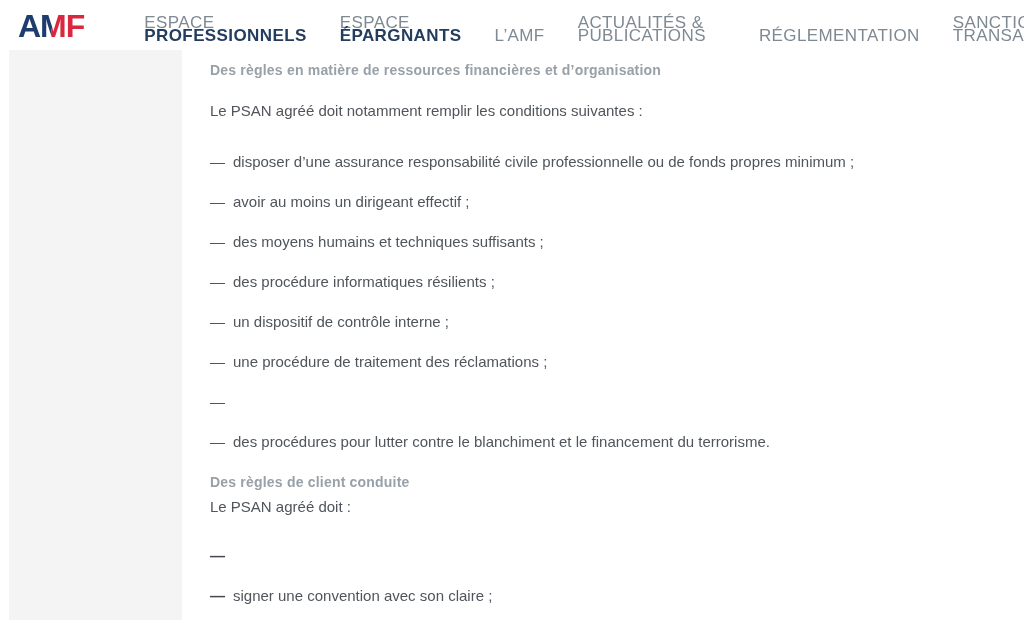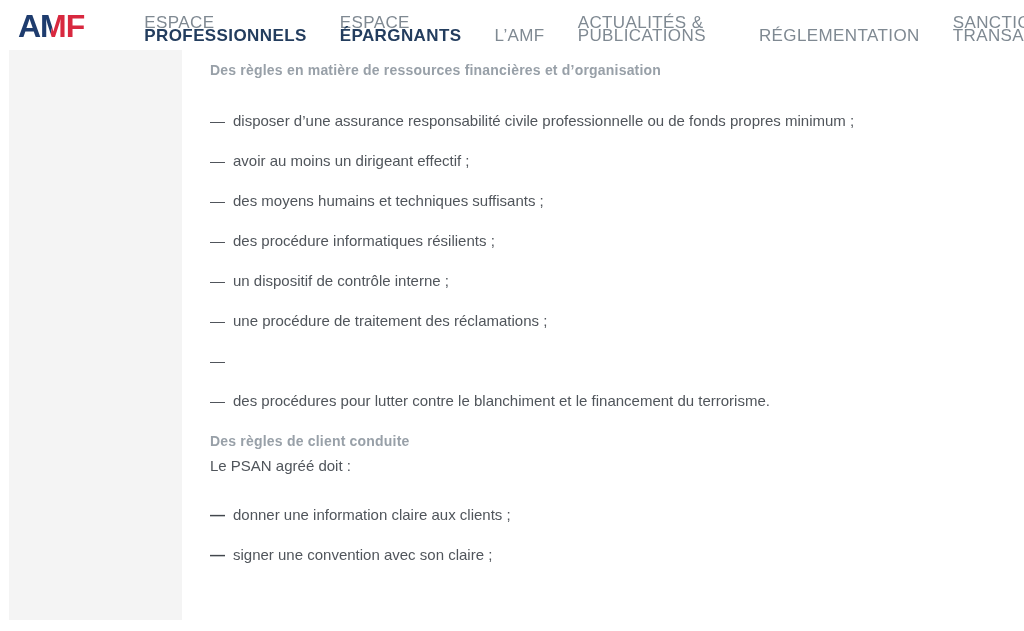--- a/index.html
+++ b/index.html
@@ -189,20 +189,21 @@
       </svg>
     </span>
   </div>
 </header>
 
 <main class="main">
   <div class="left-panel"></div>
 
   <div class="content">
     <div class="section-heading">Des règles en matière de ressources financières et d’organisation</div>
+    <p class="intro">Le PSAN agréé doit notamment remplir les conditions suivantes :</p>
 
     <ul class="dash-list">
       <li class="dash-item">
         <span class="dash">—</span>
         <span class="txt">disposer d’une assurance responsabilité civile professionnelle ou de fonds propres minimum ;</span>
       </li>
       <li class="dash-item">
         <span class="dash">—</span>
         <span class="txt">avoir au moins un dirigeant effectif ;</span>
       </li>
@@ -230,21 +231,20 @@
         <span class="txt">des procédures pour lutter contre le blanchiment et le financement du terrorisme.</span>
       </li>
     </ul>
 
     <div class="section-heading s2-heading">Des règles de client conduite</div>
     <p class="intro s2-intro">Le PSAN agréé doit :</p>
 
     <ul class="dash-list bold-dash s2-list">
       <li class="dash-item">
         <span class="dash">—</span>
-        <span class="txt">donner une information claire aux clients ;</span>
       </li>
       <li class="dash-item">
         <span class="dash">—</span>
         <span class="txt">signer une convention avec son claire ;</span>
       </li>
     </ul>
   </div>
 </main>
 
 </body></html>

